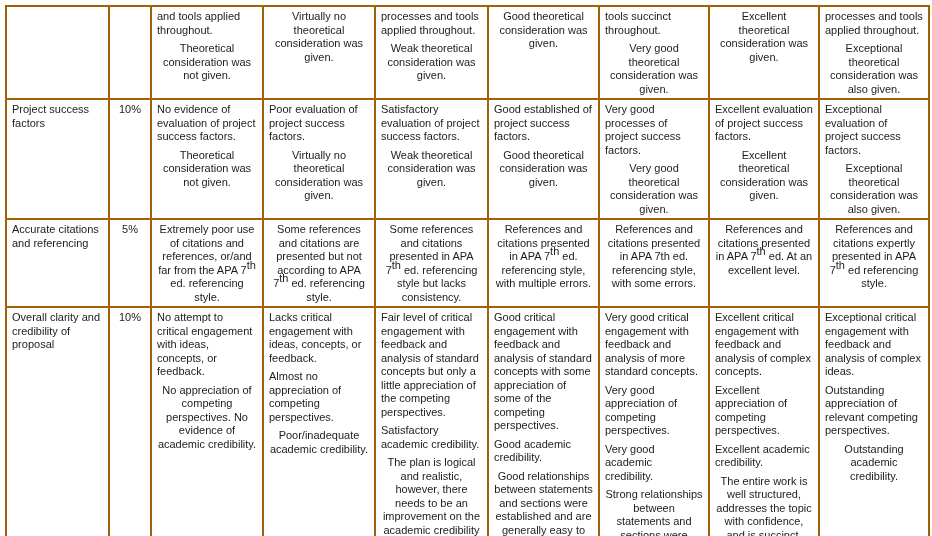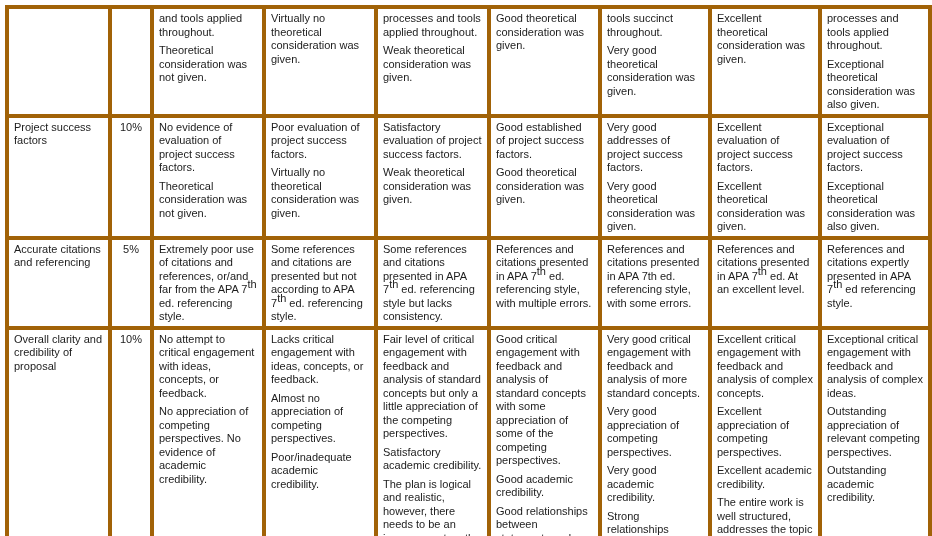--- a/index.html
+++ b/index.html
@@ -22,36 +22,37 @@
     position: absolute;
     left: 5px;
     top: 5px;
     width: 923px;
     border-collapse: collapse;
     table-layout: fixed;
     border: 1px solid #282828;
     border-bottom-width: 2px;
   }
   table.rubric td {
-    border: 4px solid #a16207;
+    border: 2px solid #a16207;
     vertical-align: top;
     padding: 3px 5px 2px 5px;
     font-size: 11px;
     line-height: 13.5px;
     color: #1c1c1c;
   }
   table.rubric td.weight {
     text-align: center;
     margin-top: 20px;
   }
   table.rubric p {
     margin: 0 0 5px 0;
   }
   table.rubric p:last-child {
     margin-bottom: 0;
+    text-align: center;
   }
   sup { font-size: 11px; line-height: 0; }
 </style>
 </head>
 <body>
 
 <div class="page">
   <table class="rubric">
     <colgroup>
         <col style="width: 103px;">
@@ -107,21 +108,21 @@
           </td>
           <td>
             <p>Satisfactory evaluation of project success factors.</p>
             <p>Weak theoretical consideration was given.</p>
           </td>
           <td>
             <p>Good established of project success factors.</p>
             <p>Good theoretical consideration was given.</p>
           </td>
           <td>
-            <p>Very good addresses of project success factors.</p>
+            <p>Very good processes of project success factors.</p>
             <p>Very good theoretical consideration was given.</p>
           </td>
           <td>
             <p>Excellent evaluation of project success factors.</p>
             <p>Excellent theoretical consideration was given.</p>
           </td>
           <td>
             <p>Exceptional evaluation of project success factors.</p>
             <p>Exceptional theoretical consideration was also given.</p>
           </td>

